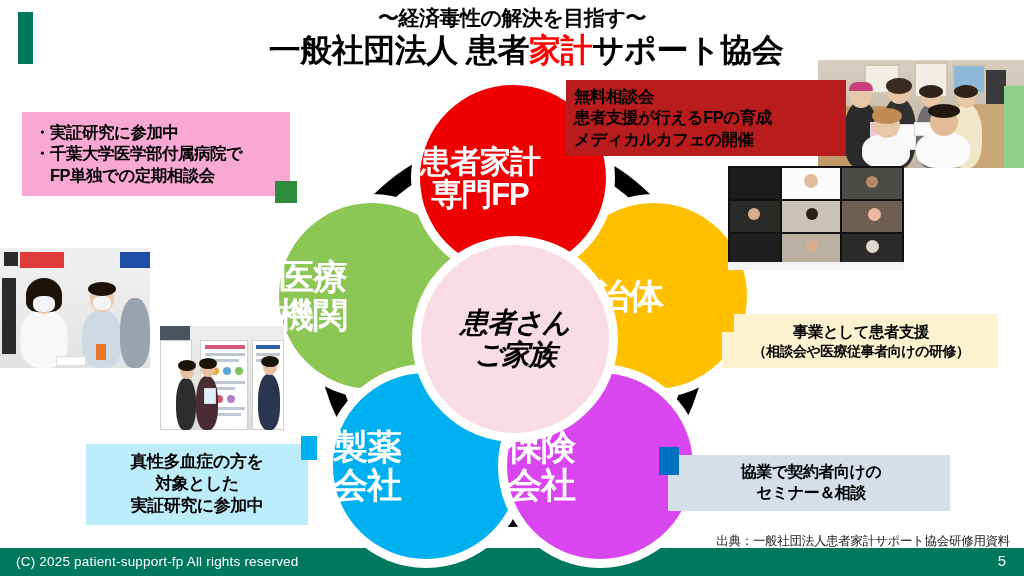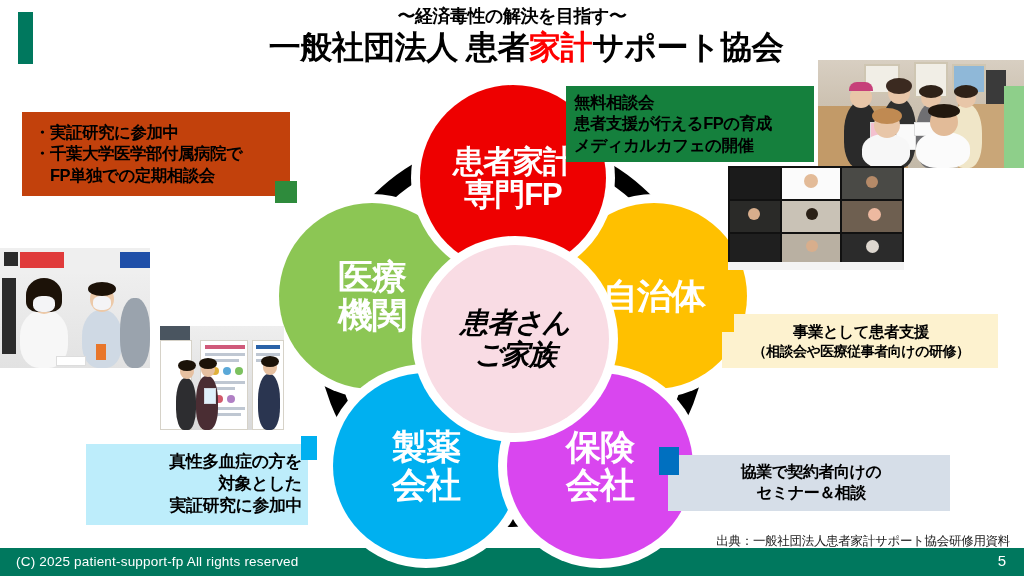--- a/index.html
+++ b/index.html
@@ -14,39 +14,39 @@
   .accent-bar{
     position:absolute; left:18px; top:12px;
     width:15px; height:52px;
     background:#00785E;
   }
   .title-wrap{
     position:absolute; left:0; top:6px; width:1024px;
     text-align:center;
   }
   .subtitle{
-    font-size:18px; font-weight:bold; color:#000;
+    font-size:21px; font-weight:bold; color:#000;
     letter-spacing:-0.5px; line-height:1.15;
   }
   .maintitle{
     font-size:32px; font-weight:bold; color:#000;
     letter-spacing:-0.5px; line-height:1.25;
     padding-left:28px; white-space:nowrap;
   }
   .maintitle .hl{ color:#FF0000; }
 
   
   .flower{
     position:absolute; left:255px; top:85px;
     width:515px; height:450px;
   }
   .petal{
     position:absolute;
     border-radius:50%;
-    display:flex; align-items:center; justify-content:center;
+    display:flex; align-items:center; justify-content:flex-start;
     text-align:center;
     color:#fff; font-weight:bold;
     line-height:1.08;
     box-shadow:0 0 0 9px #ffffff;
     letter-spacing:-1px;
   }
   .petal-top{
     width:186px; height:186px;
     left:165px; top:0;
     background:#EE0000;
@@ -107,32 +107,32 @@
   }
 
   
   .callout{
     position:absolute;
     font-weight:bold; color:#000;
     line-height:1.3; letter-spacing:-0.5px;
   }
   .cal-green{
     left:22px; top:112px; width:268px;
-    background:#c2410c;
+    background:#f9a8d4;
     padding:10px 8px 10px 12px;
     font-size:16.5px;
     z-index:8;
   }
   .cal-green .tab{
     position:absolute; right:-7px; bottom:-7px;
     width:22px; height:22px; background:#2E8B3C;
   }
   .cal-pink{
-    left:566px; top:86px; width:248px;
-    background:#15803d;
+    left:566px; top:80px; width:280px;
+    background:#b91c1c;
     padding:6px 6px 6px 8px;
     font-size:16.5px;
     z-index:8;
   }
   .cal-cream{
     left:722px; top:314px; width:276px;
     background:#FDF2CF;
     padding:8px 6px 8px 8px;
     font-size:15.5px;
     z-index:8;
@@ -154,21 +154,21 @@
   .cal-blue .tab{
     position:absolute; left:-9px; top:-8px;
     width:20px; height:28px; background:#0070C0;
   }
   .cal-cyan{
     left:86px; top:444px; width:222px;
     background:#BDEDFB;
     padding:7px 6px 8px 6px;
     font-size:17px;
     z-index:8;
-    text-align:right;
+    text-align:center;
   }
   .cal-cyan .tab{
     position:absolute; right:-9px; top:-8px;
     width:16px; height:24px; background:#00B0F0;
   }
 
   
   .photo{
     position:absolute; overflow:hidden;
     background:#cfcfcf;

